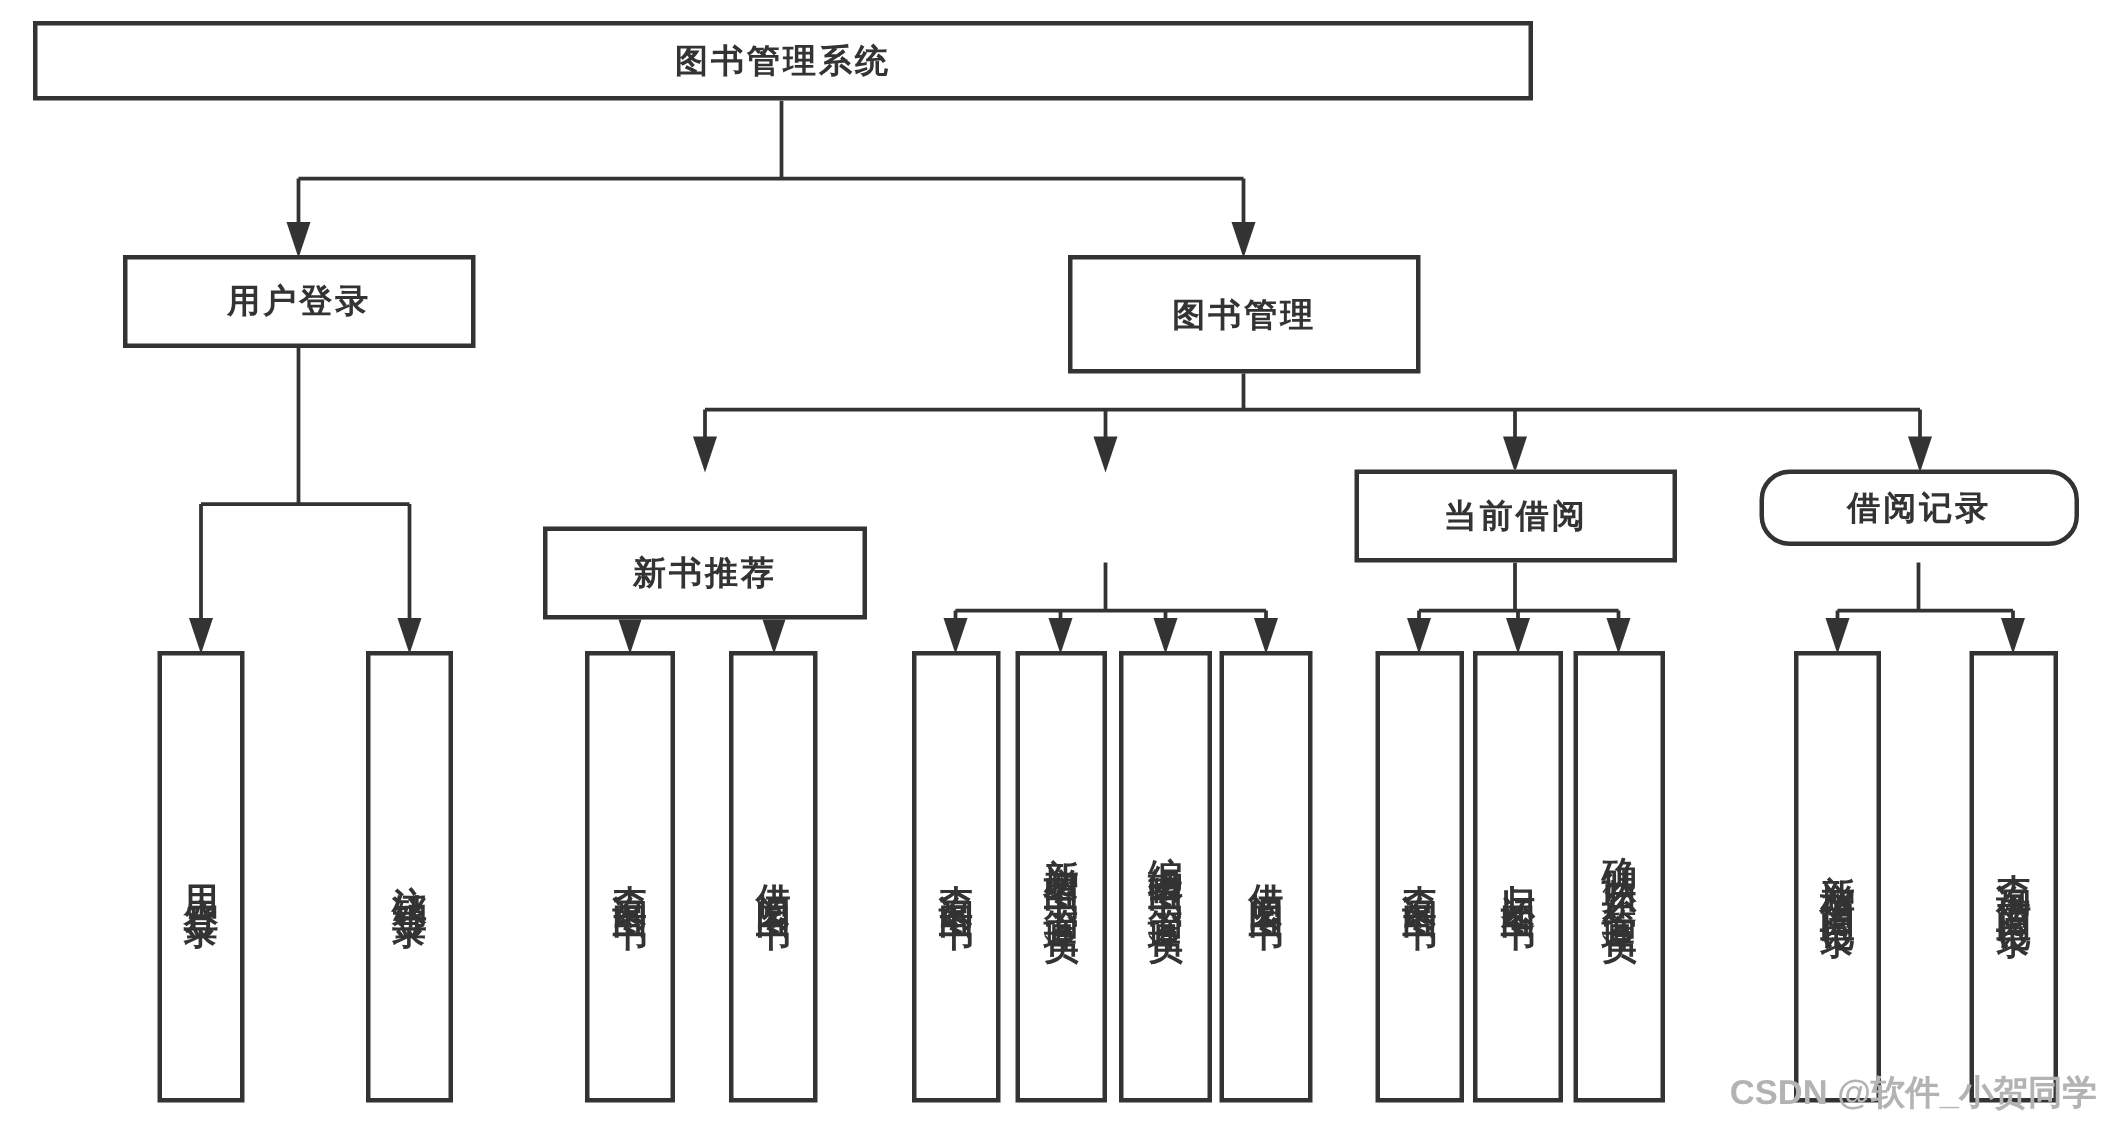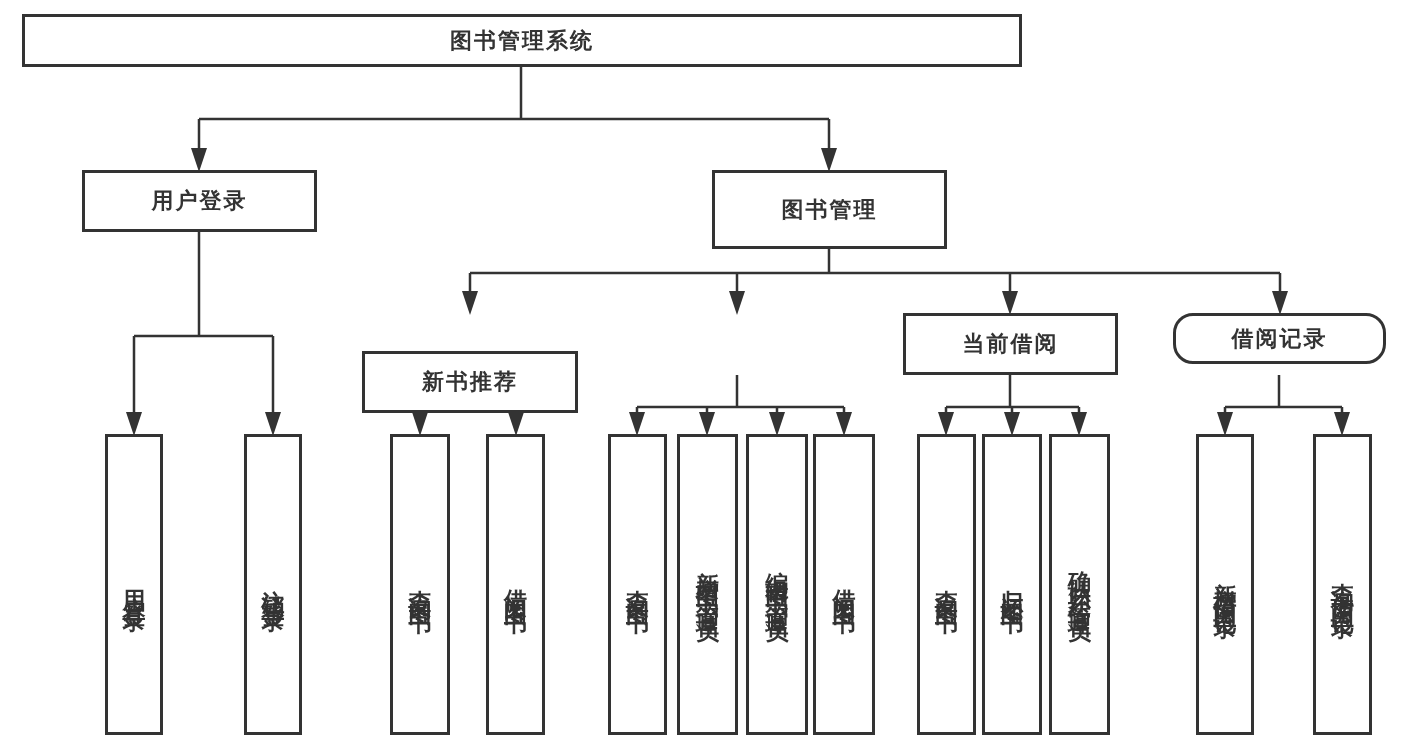--- a/index.html
+++ b/index.html
@@ -127,14 +127,15 @@
   <div class="vbox" style="left:746px; top:434px; width:62px; height:301px;">编辑图书（管理员）</div>
   <div class="vbox" style="left:813px; top:434px; width:62px; height:301px;">借阅图书</div>
 
   <div class="vbox" style="left:917px; top:434px; width:59px; height:301px;">查询图书</div>
   <div class="vbox" style="left:982px; top:434px; width:60px; height:301px;">归还图书</div>
   <div class="vbox" style="left:1049px; top:434px; width:61px; height:301px;">确认归还（管理员）</div>
 
   <div class="vbox" style="left:1196px; top:434px; width:58px; height:301px;">新增借阅记录</div>
   <div class="vbox" style="left:1313px; top:434px; width:59px; height:301px;">查询借阅记录</div>
 
+  <div id="watermark">CSDN @软件_小贺同学</div>
 
 </div>
 
 </body></html>

